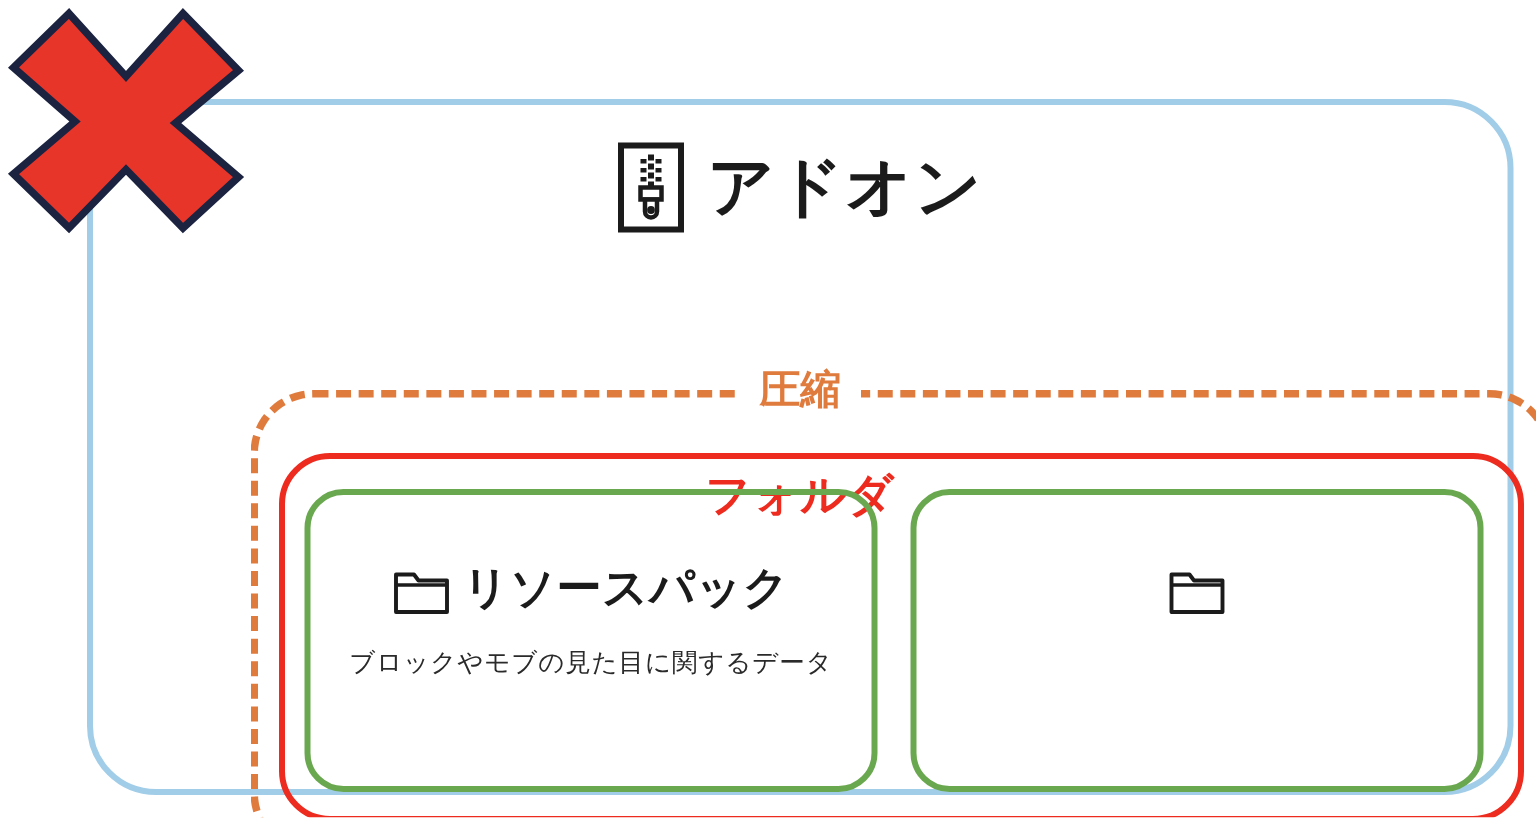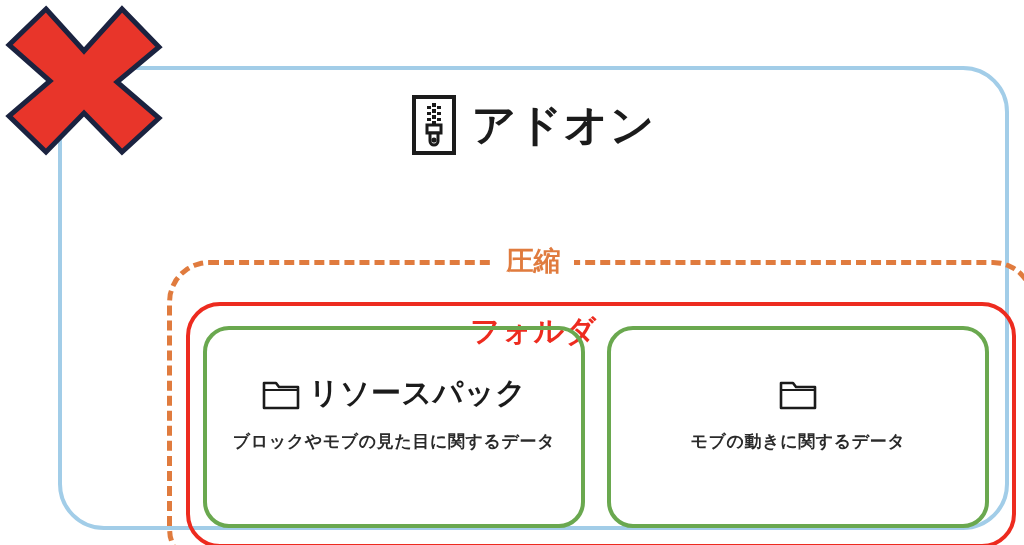--- a/index.html
+++ b/index.html
@@ -145,21 +145,21 @@
   .pack-title {
     font-size: 30px;
     font-weight: 700;
     color: #1b1b1b;
     white-space: nowrap;
     letter-spacing: 0.5px;
   }
   .pack-desc {
     margin-top: 20px;
     font-size: 17px;
-    font-weight: 700;
+    font-weight: 400;
     color: #2a2a2a;
     white-space: nowrap;
     letter-spacing: 0.6px;
     text-align: center;
   }
 
   
   .x-mark {
     position: absolute;
     left: 4px;
@@ -212,21 +212,20 @@
       <div class="pack-desc">ブロックやモブの見た目に関するデータ</div>
     </div>
 
     <div class="pack-card right">
       <div class="pack-head">
         <svg class="folder-icon" viewBox="0 0 38 32" aria-hidden="true">
           <path d="M2 5 h12 l3 4 h19 v21 H2 Z" fill="#ffffff" stroke="#1b1b1b" stroke-width="2.6" stroke-linejoin="round"></path>
           <path d="M2 12 h34" fill="none" stroke="#1b1b1b" stroke-width="2.2"></path>
         </svg>
       </div>
-      <div class="pack-desc">モブの動きに関するデータ</div>
     </div>
 
   </div>
 
   <svg class="x-mark" viewBox="0 0 160 152" aria-hidden="true">
     <path d="M42 5 L80 47 L118 5 L155 43 L113 78 L155 114 L118 148 L80 109 L42 148 L5 112 L46 77 L5 41 Z" fill="#e8352a" stroke="#1b2340" stroke-width="5" stroke-linejoin="miter"></path>
   </svg>
 
 </div>
 

